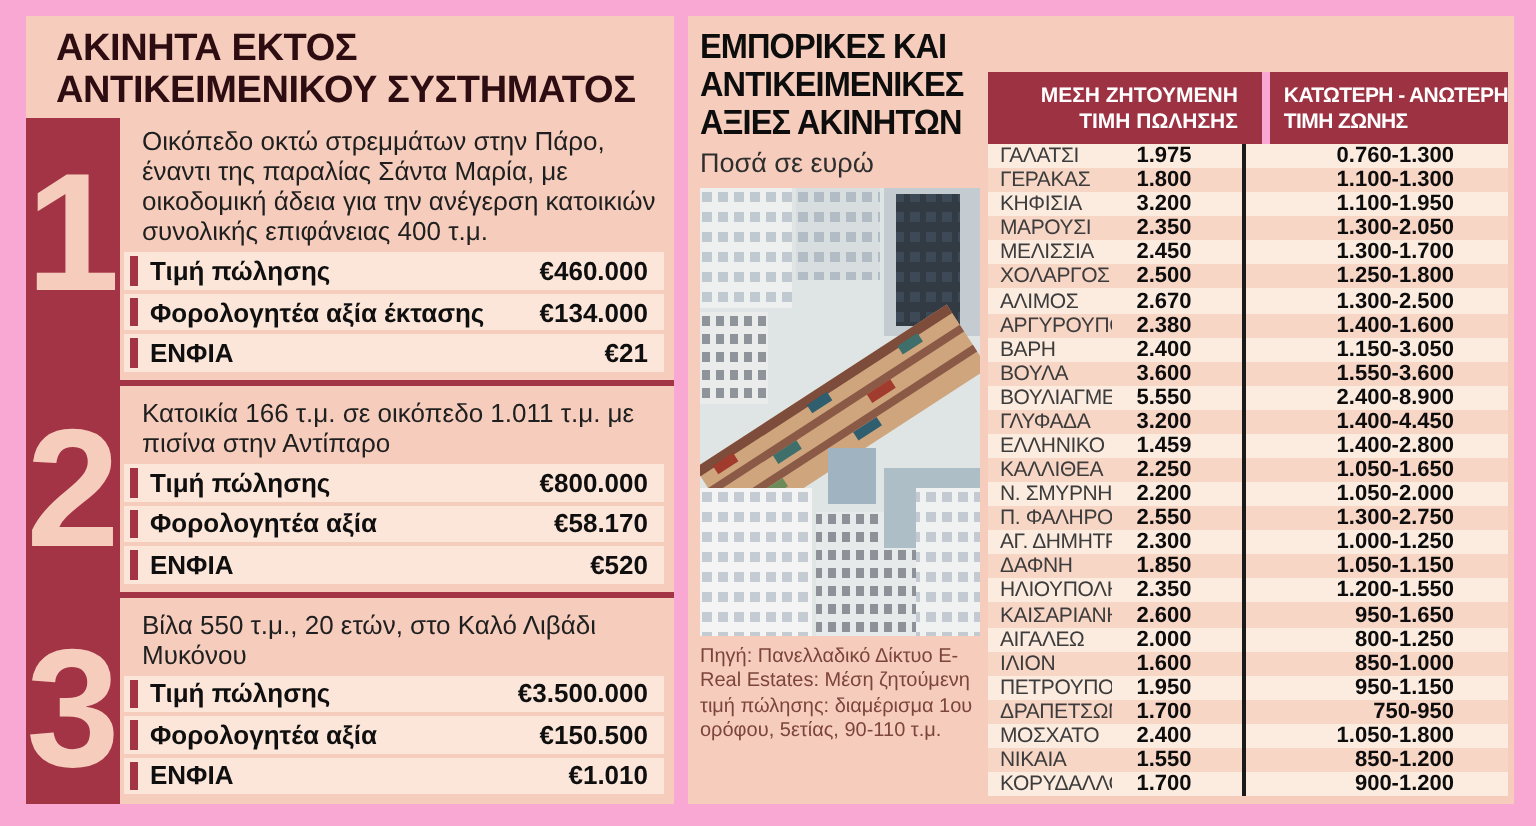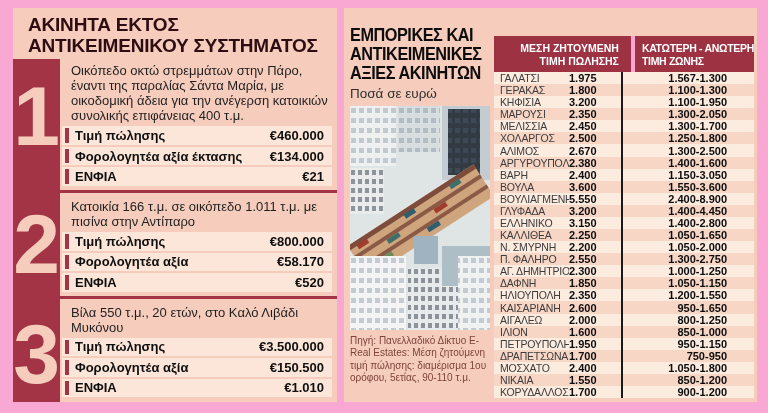--- a/index.html
+++ b/index.html
@@ -25,41 +25,41 @@
         font-weight:bold;font-size:13px;color:#0f0f0f;flex-shrink:0;}
   .vrow::before{content:"";position:absolute;left:3px;top:2px;bottom:2px;width:4px;background:#a23445;}
   .vlabel{flex:1;white-space:nowrap;overflow:hidden;}
   .vval{white-space:nowrap;}
   .sep{height:3px;background:#a23445;margin:2px 0;flex-shrink:0;}
   .lp-source{margin-top:auto;font-size:10.5px;color:#46262b;padding:2px 8px 5px 11px;}
 
   
   .right-panel{position:absolute;left:344px;top:8px;width:413px;height:394px;
                background:#f6cdbd;display:flex;overflow:hidden;}
-  .mid{width:150px;flex-shrink:0;padding:18px 4px 4px 6px;display:flex;flex-direction:column;box-sizing:border-box;}
+  .mid{width:150px;flex-shrink:0;padding:6px 4px 4px 6px;display:flex;flex-direction:column;box-sizing:border-box;}
   .mid-title-line{font-size:17.5px;font-weight:bold;line-height:1.08;color:#0d0d0d;
                   letter-spacing:-0.5px;transform:scaleX(0.93);transform-origin:left;white-space:nowrap;}
   .mid-sub{font-size:13.5px;color:#2e2e2e;margin:3px 0 5px;}
   .photo{width:140px;height:224px;display:block;flex-shrink:0;}
   .mid-source{font-size:10px;line-height:1.26;color:#7c443c;margin-top:5px;}
 
   
   .table{flex:1;display:flex;flex-direction:column;padding:0 3px 4px 0;min-width:0;}
   .thead{display:flex;background:#9d3243;color:#fff;min-height:36px;
          font-size:10.5px;font-weight:bold;flex-shrink:0;margin-top:28px;}
   .th1{width:150px;box-sizing:border-box;padding:6px 12px 4px 0;text-align:right;line-height:1.2;}
   .th2{flex:1;box-sizing:border-box;border-left:4px solid #f9a8d4;padding:6px 0 4px 7px;
        line-height:1.2;letter-spacing:-0.3px;white-space:nowrap;}
   .th-line{display:block;}
   .tbody{flex:1;display:flex;flex-direction:column;}
   .trow{flex:1;display:flex;align-items:center;font-size:10.5px;min-height:0;}
   .trow:nth-child(odd){background:#fcebdf;}
   .trow:nth-child(even){background:#f8d6c6;}
   .tname{flex:1;padding-left:6px;color:#3c3c3c;letter-spacing:-0.2px;white-space:nowrap;overflow:hidden;}
-  .tprice{width:52px;text-align:left;font-weight:bold;color:#0d0d0d;
+  .tprice{width:52px;text-align:center;font-weight:bold;color:#0d0d0d;padding-right:13px;
           font-size:11px;flex-shrink:0;}
   .tzone{width:104px;box-sizing:content-box;text-align:right;font-weight:bold;color:#0d0d0d;
          padding-right:27px;border-left:2px solid #1a1a1a;font-size:11px;flex-shrink:0;align-self:stretch;
          display:flex;align-items:center;justify-content:flex-end;}
 </style>
 </head>
 <body>
 
 <div class="canvas">
 
@@ -189,21 +189,21 @@
           </div>
         <div class="th2" id="th2">
             <span class="th-line">ΚΑΤΩΤΕΡΗ - ΑΝΩΤΕΡΗ</span>
             <span class="th-line">ΤΙΜΗ ΖΩΝΗΣ</span>
           </div>
       </div>
       <div class="tbody" id="tbody">
           <div class="trow">
             <div class="tname">ΓΑΛΑΤΣΙ</div>
             <div class="tprice">1.975</div>
-            <div class="tzone">1.567-1.300</div>
+            <div class="tzone">0.760-1.300</div>
           </div>
           <div class="trow">
             <div class="tname">ΓΕΡΑΚΑΣ</div>
             <div class="tprice">1.800</div>
             <div class="tzone">1.100-1.300</div>
           </div>
           <div class="trow">
             <div class="tname">ΚΗΦΙΣΙΑ</div>
             <div class="tprice">3.200</div>
             <div class="tzone">1.100-1.950</div>
@@ -248,21 +248,21 @@
             <div class="tprice">5.550</div>
             <div class="tzone">2.400-8.900</div>
           </div>
           <div class="trow">
             <div class="tname">ΓΛΥΦΑΔΑ</div>
             <div class="tprice">3.200</div>
             <div class="tzone">1.400-4.450</div>
           </div>
           <div class="trow">
             <div class="tname">ΕΛΛΗΝΙΚΟ</div>
-            <div class="tprice">3.150</div>
+            <div class="tprice">1.459</div>
             <div class="tzone">1.400-2.800</div>
           </div>
           <div class="trow">
             <div class="tname">ΚΑΛΛΙΘΕΑ</div>
             <div class="tprice">2.250</div>
             <div class="tzone">1.050-1.650</div>
           </div>
           <div class="trow">
             <div class="tname">Ν. ΣΜΥΡΝΗ</div>
             <div class="tprice">2.200</div>

